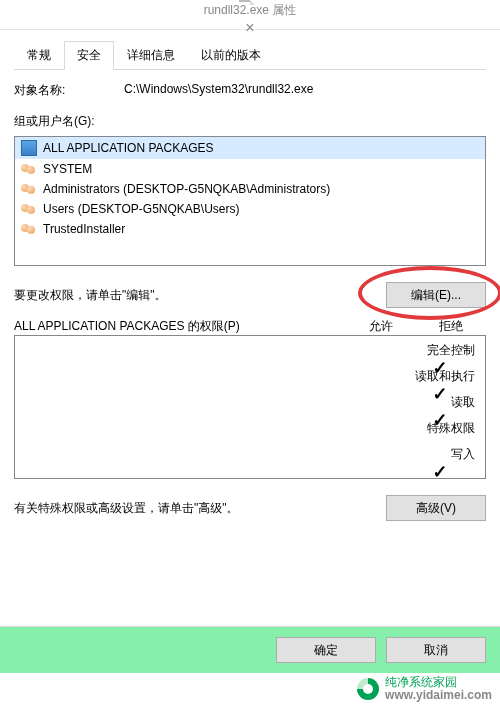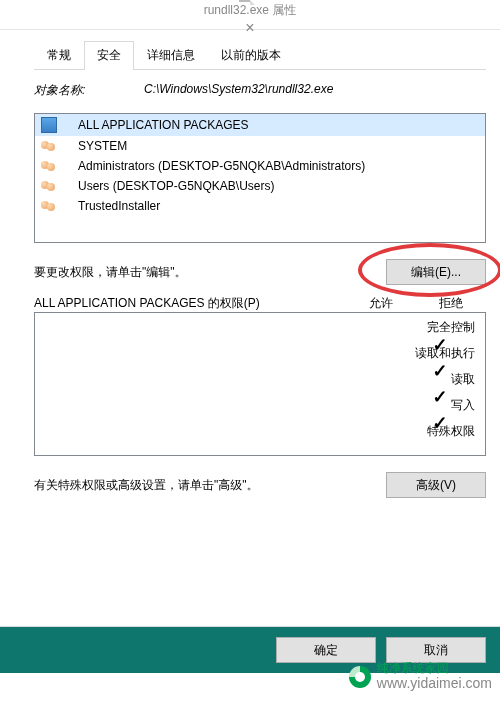--- a/index.html
+++ b/index.html
@@ -33,53 +33,52 @@
     content: "";
     position: absolute;
     right: -1px; top: -1px;
     border-left: 5px solid #ddd;
     border-top: 5px solid #fff;
   }
   .titlebar .spacer { flex: 1; }
   .titlebar .close { color: #888; font-size: 16px; padding: 0 4px; }
   .dialog-body {
     padding: 10px 14px 0 14px;
-    margin-left: 20px;
   }
   .tabs {
     display: flex;
     border-bottom: 1px solid #d9d9d9;
     margin-bottom: 12px;
   }
   .tab {
     padding: 5px 12px 6px;
     border: 1px solid transparent;
     border-bottom: none;
     position: relative;
     top: 1px;
     cursor: default;
   }
   .tab.active {
     border-color: #d9d9d9;
     background: #fff;
   }
-  .row { display: flex; margin-bottom: 14px; font-style: italic; }
+  .row { display: flex; margin-bottom: 14px; }
   .row .label { width: 110px; }
   .row .value { flex: 1; }
   .group-label { margin-bottom: 6px; }
   .listbox {
     border: 1px solid #828790;
     height: 130px;
     overflow: auto;
     background: #fff;
   }
   .list-item {
     display: flex;
     align-items: center;
-    gap: 21px;
+    gap: 6px;
     padding: 3px 6px;
   }
   .list-item.selected { background: #d6ebff; }
   .icon-pkg {
     width: 16px; height: 16px;
     background: linear-gradient(#5aa7e8,#3a7fc8);
     border: 1px solid #2d6aa8;
   }
   .icon-users {
     width: 16px; height: 14px;
@@ -146,46 +145,46 @@
   .adv-row .text { flex: 1; }
   .footer-btns {
     display: flex;
     justify-content: flex-end;
     gap: 10px;
     padding: 10px 14px;
     border-top: 1px solid #d9d9d9;
     position: absolute;
     bottom: 40px;
     left: 0; right: 0;
-    background: #0f766e;
+    background: #86efac;
   }
   .watermark {
     position: absolute;
-    bottom: 22px;
+    bottom: 11px;
     right: 8px;
     display: flex;
     align-items: center;
     gap: 6px;
     color: #00a354;
   }
   .watermark .wm-logo {
     width: 22px; height: 22px;
     border-radius: 50%;
     background: conic-gradient(#00a354 0 270deg, #bde9cc 0);
     position: relative;
   }
   .watermark .wm-logo::after {
     content:"";
     position:absolute;
     inset:6px;
     background:#fff;
     border-radius:50%;
   }
   .watermark .wm-text { display:flex; flex-direction:column; line-height:1.1; }
-  .watermark .wm-url { font-size: 14px; color:#888; }
+  .watermark .wm-url { font-size: 12px; color:#888;font-weight:bold; }
 </style>
 </head>
 <body>
 
 <div class="titlebar">
   <span class="file-icon"></span>
   <span>rundll32.exe 属性</span>
   <span class="spacer"></span>
   <span class="close">×</span>
 </div>
@@ -196,20 +195,21 @@
     <div class="tab active">安全</div>
     <div class="tab">详细信息</div>
     <div class="tab">以前的版本</div>
   </div>
 
   <div class="row">
     <div class="label">对象名称:</div>
     <div class="value">C:\Windows\System32\rundll32.exe</div>
   </div>
 
+  <div class="group-label">组或用户名(G):</div>
   <div class="listbox">
     <div class="list-item selected">
       <span class="icon-pkg"></span>
       <span>ALL APPLICATION PACKAGES</span>
     </div>
     <div class="list-item">
       <span class="icon-users"></span>
       <span>SYSTEM</span>
     </div>
     <div class="list-item">
@@ -248,27 +248,27 @@
       <div class="pname">读取和执行</div>
       <div class="col"><span class="check"></span></div>
       <div class="col"></div>
     </div>
     <div class="perm-row">
       <div class="pname">读取</div>
       <div class="col"><span class="check"></span></div>
       <div class="col"></div>
     </div>
     <div class="perm-row">
+      <div class="pname">特殊权限</div>
+      <div class="col"></div>
+      <div class="col"></div>
+    </div>
+    <div class="perm-row">
       <div class="pname">写入</div>
       <div class="col"><span class="check"></span></div>
-      <div class="col"></div>
-    </div>
-    <div class="perm-row">
-      <div class="pname">特殊权限</div>
-      <div class="col"></div>
       <div class="col"></div>
     </div>
   </div>
 
   <div class="adv-row">
     <div class="text">有关特殊权限或高级设置，请单击"高级"。</div>
     <div class="btn">高级(V)</div>
   </div>
 </div>
 

